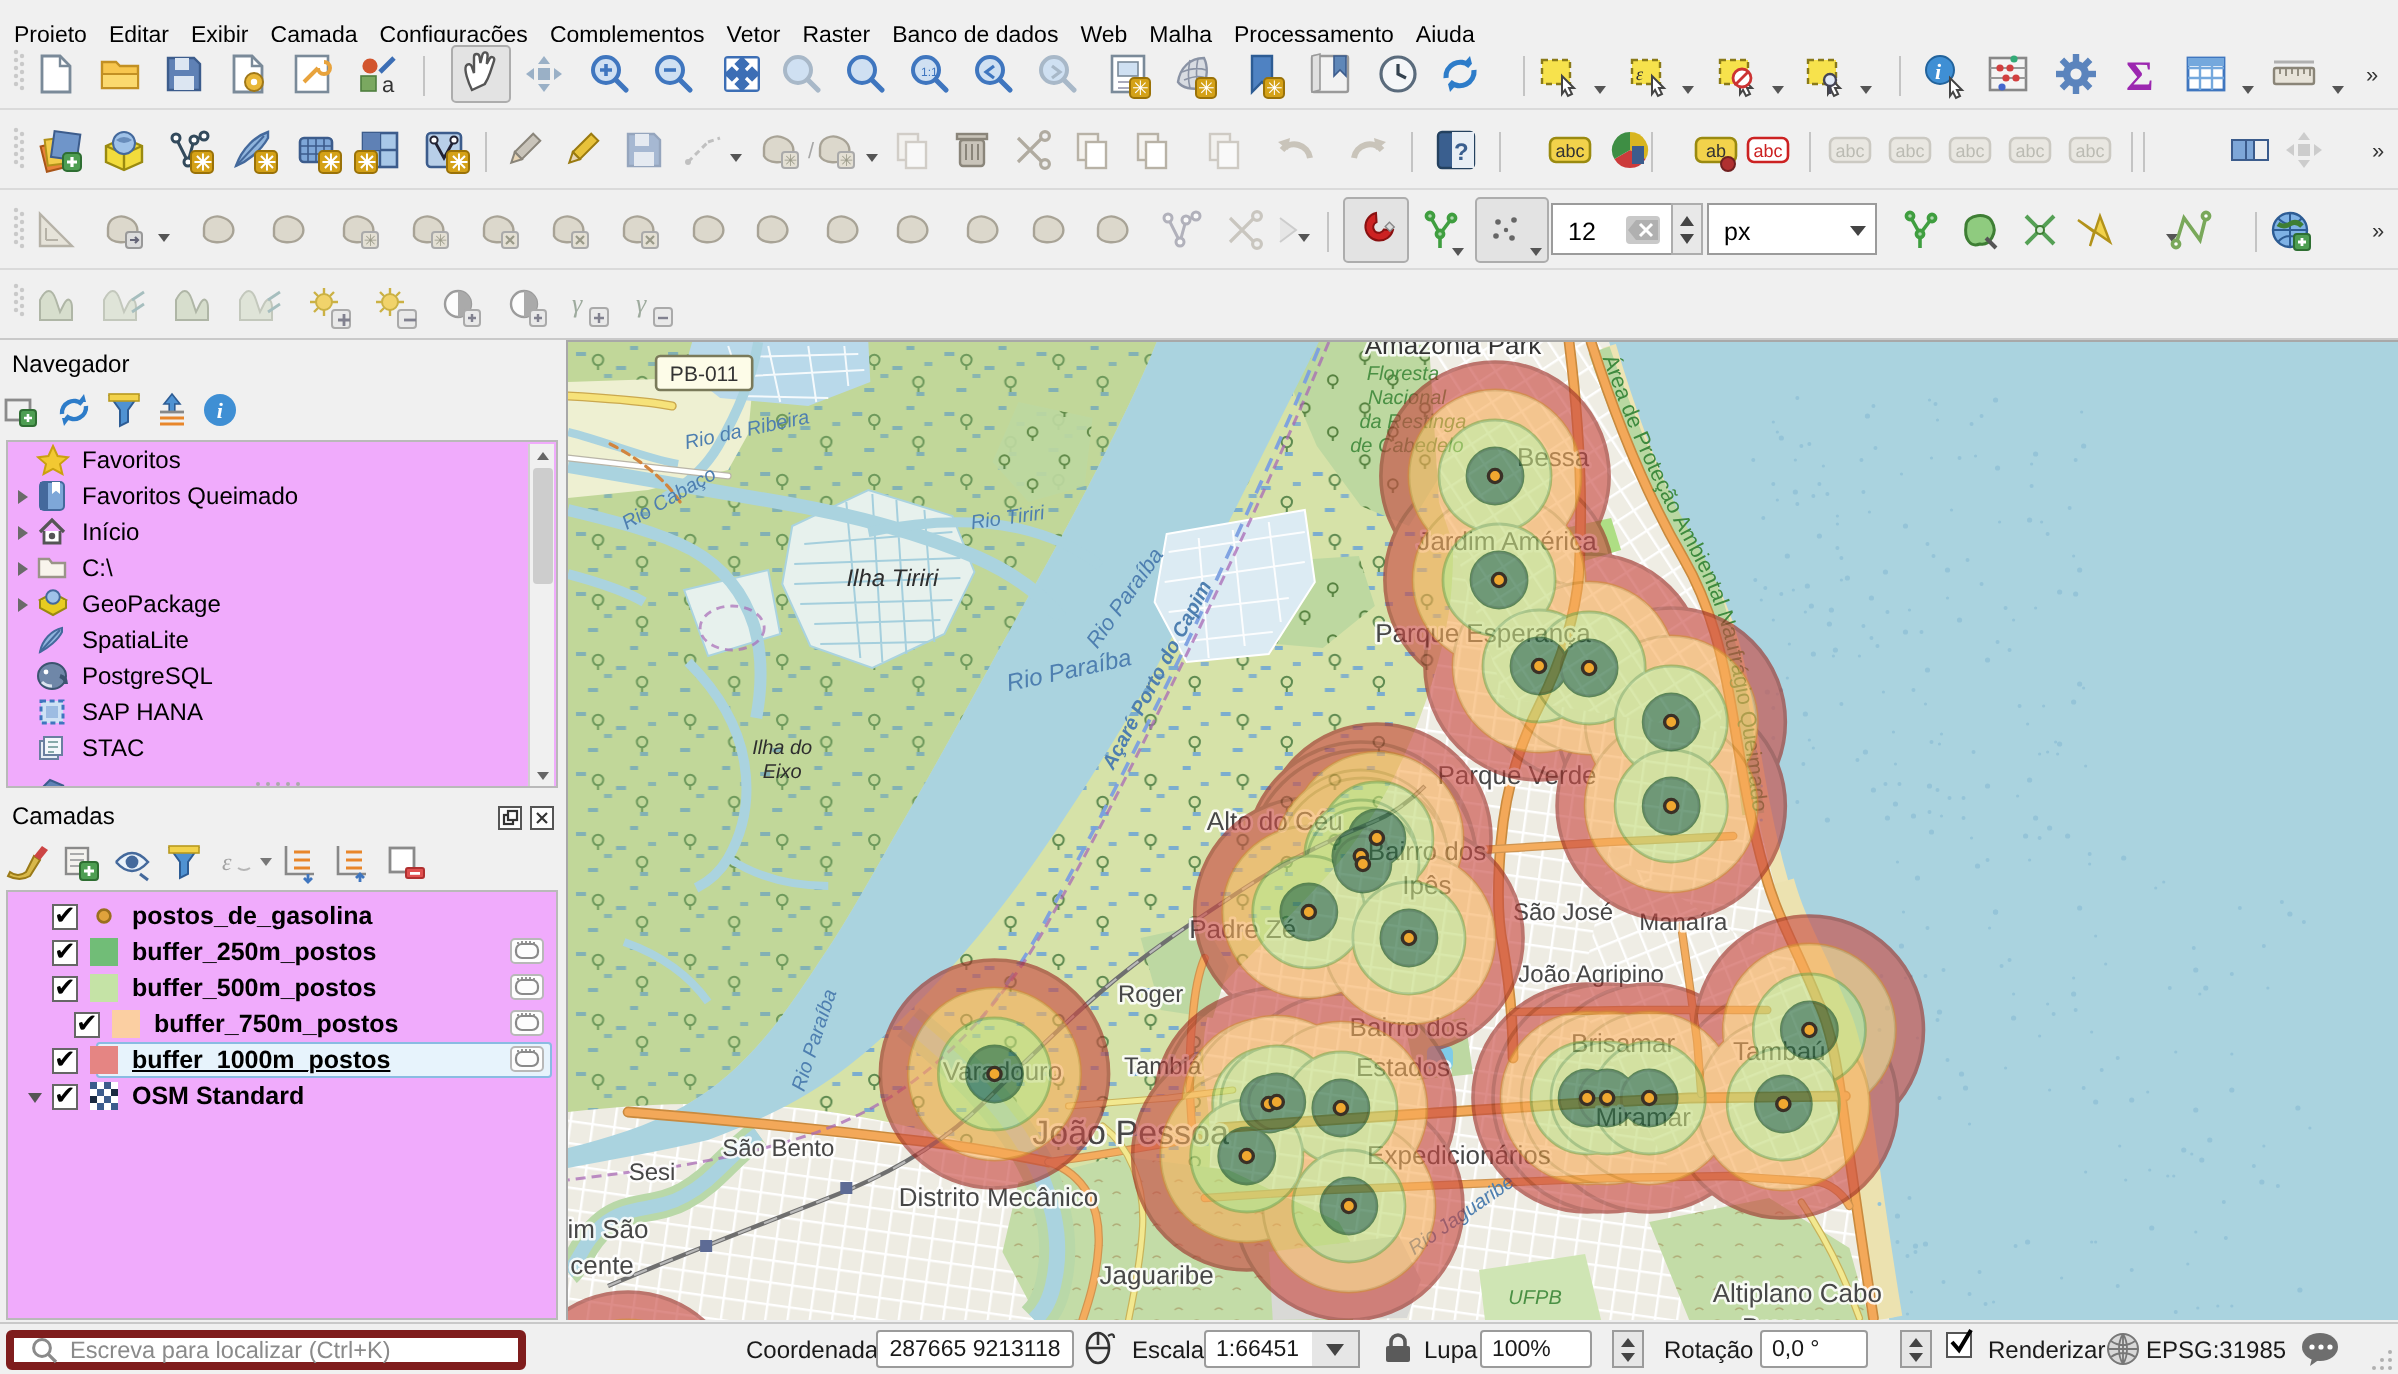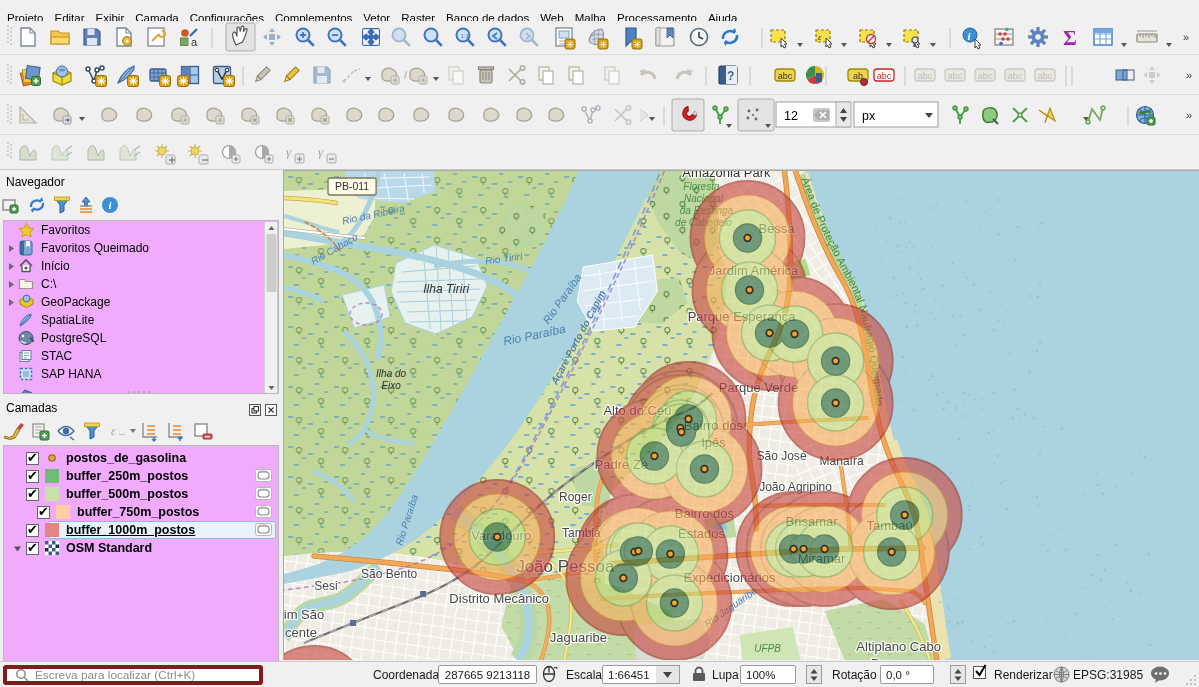--- a/index.html
+++ b/index.html
@@ -841,33 +841,33 @@
             <ellipse cx="8" cy="8" rx="7" ry="6.5" fill="#6f87a8" stroke="#3c5470"></ellipse>
             <circle cx="5" cy="6" r="1.2" fill="#fff"></circle>
             <path d="M12,8 q3,1 3,4" stroke="#3c5470" stroke-width="2" fill="none"></path>
             <path d="M3,11 q2,2 5,2" stroke="#dce4ee" stroke-width="1.5" fill="none"></path>
           </svg>
           <span>PostgreSQL</span>
         </div>
 <div class="trow">
           <span style="display:inline-block;width:14px"></span>
           <svg width="16" height="16" style="margin-right:7px">
-            <rect x="2" y="4.5" width="9" height="9" fill="#e8edf5" stroke="#6a7fa0"></rect>
-            <rect x="4" y="2.5" width="9" height="9" fill="#f4f7fb" stroke="#6a7fa0"></rect>
-            <path d="M6,5 h5 M6,7.5 h5 M6,10 h3" stroke="#8aa" stroke-width="1"></path>
-          </svg>
-          <span>STAC</span>
+            <rect x="2.5" y="2.5" width="11" height="11" fill="#cfe2f5" stroke="#3f76bf" stroke-width="1.5" stroke-dasharray="2.5 1.8"></rect>
+            <rect x="5" y="5" width="6" height="6" fill="#3f76bf" opacity="0.35"></rect>
+          </svg>
+          <span>SAP HANA</span>
         </div>
 <div class="trow">
           <span style="display:inline-block;width:14px"></span>
           <svg width="16" height="16" style="margin-right:7px">
-            <rect x="2.5" y="2.5" width="11" height="11" fill="#cfe2f5" stroke="#3f76bf" stroke-width="1.5" stroke-dasharray="2.5 1.8"></rect>
-            <rect x="5" y="5" width="6" height="6" fill="#3f76bf" opacity="0.35"></rect>
-          </svg>
-          <span>SAP HANA</span>
+            <rect x="2" y="4.5" width="9" height="9" fill="#e8edf5" stroke="#6a7fa0"></rect>
+            <rect x="4" y="2.5" width="9" height="9" fill="#f4f7fb" stroke="#6a7fa0"></rect>
+            <path d="M6,5 h5 M6,7.5 h5 M6,10 h3" stroke="#8aa" stroke-width="1"></path>
+          </svg>
+          <span>STAC</span>
         </div>
 <div class="trow">
           <span style="display:inline-block;width:14px"></span>
           <svg width="16" height="6">
             <path d="M2,6 l5,-5 7,3" fill="#5f81b5" stroke="#3c5c8c"></path>
           </svg>
         </div>
   <div style="position:absolute;right:1px;top:1px;width:13px;height:172px;background:#f0f0f0;border-left:1px solid #d0d0d0">
    <svg width="13" height="172">
             <path d="M6.5,4 l3,4 h-6 z" fill="#666"></path>
@@ -934,21 +934,21 @@
             <path d="M-7,-8 v14 h14" fill="none" stroke="#888" stroke-width="1.3"></path>
             <path d="M-3,-5 h8 M-3,-1 h8 M-3,3 h8" stroke="#e8862a" stroke-width="1.6"></path>
             <path d="M4,10 l0,-4 m-2,2 l2,-2 2,2" stroke="#3f76bf" stroke-width="1.4" fill="none"></path>
           </g>
 <g transform="translate(200,11)">
             <rect x="-7" y="-7" width="12" height="12" fill="#fff" stroke="#8a8a8a" stroke-width="1.4"></rect>
             <rect x="1" y="3" width="9" height="5" rx="1" fill="#e05050" stroke="#b03030"></rect>
             <rect x="3" y="5" width="5" height="1.4" fill="#fff"></rect>
           </g>
 </svg></div>
- <div class="tree" style="left:3px;top:50px;width:276px;height:243px;padding-top:3px">
+ <div class="tree" style="left:3px;top:50px;width:276px;height:215px;padding-top:3px">
 
 <div class="trow" style="padding-left:22px">
           <span class="cb"></span>
           <svg width="14" height="14" style="margin-right:7px">
             <circle cx="7" cy="7" r="3.2" fill="#e0a33c" stroke="#9a6f1e" stroke-width="1.3"></circle>
           </svg>
           <span class="lname">postos_de_gasolina</span>
         </div>
 <div class="trow" style="padding-left:22px">
           <span class="cb"></span>

